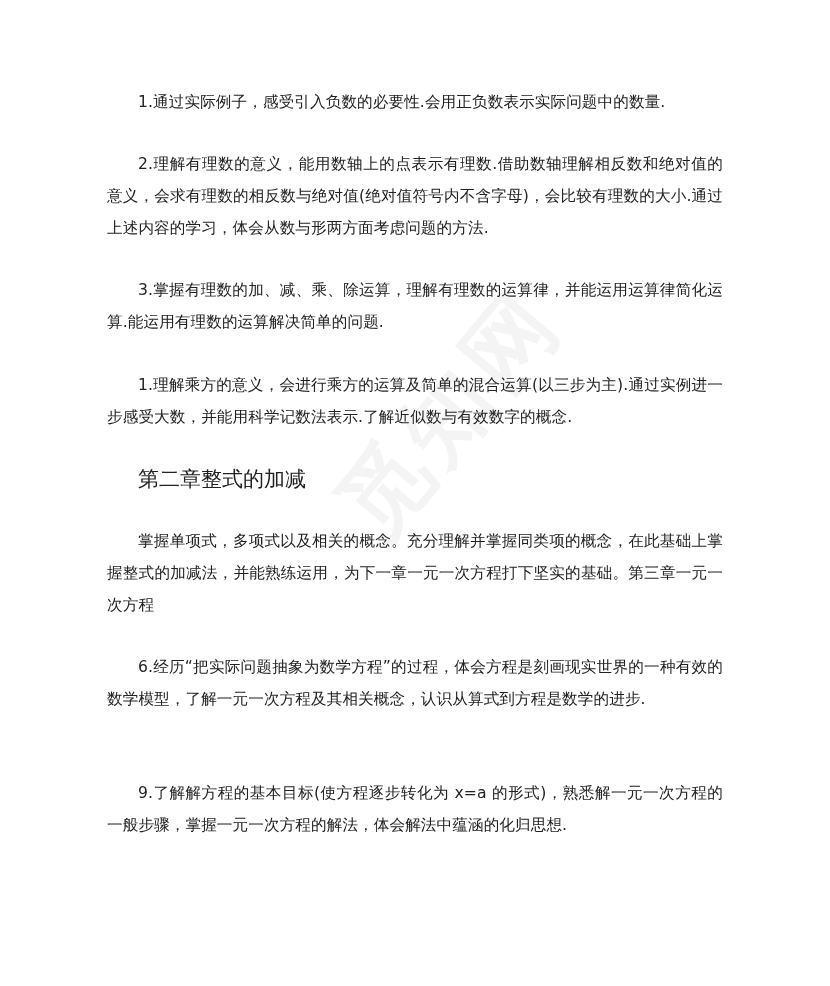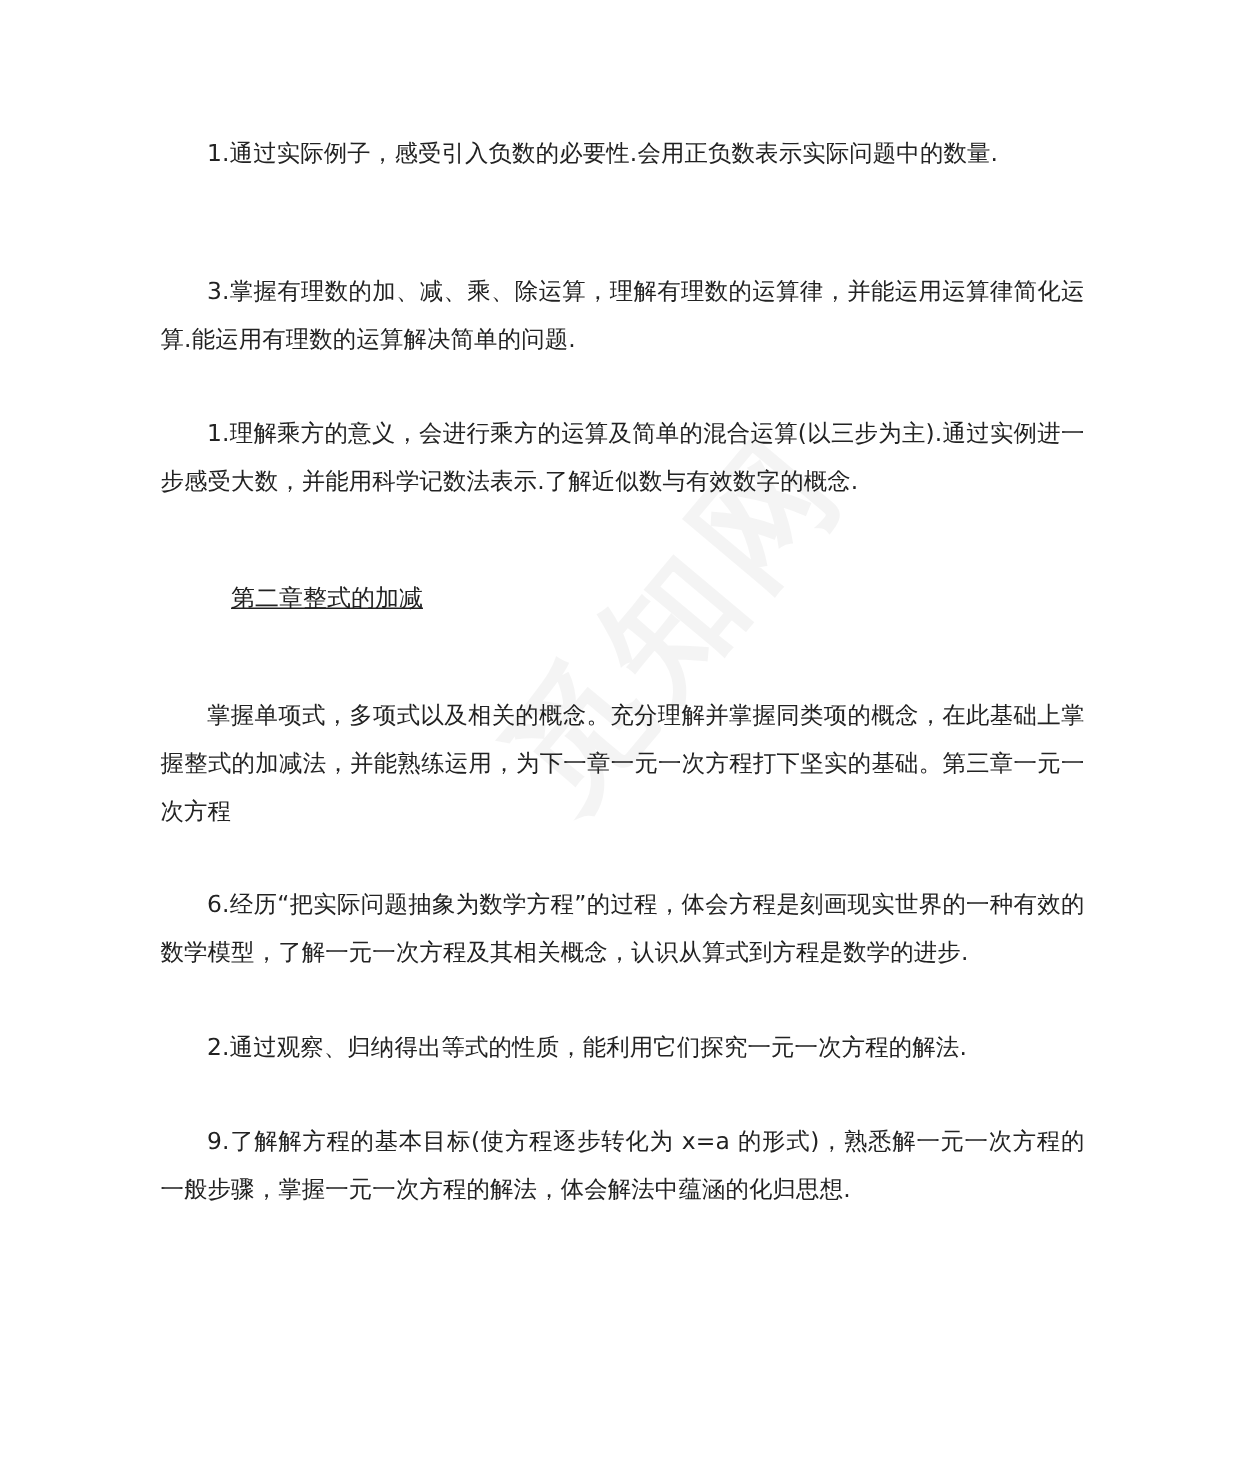--- a/index.html
+++ b/index.html
@@ -33,25 +33,24 @@
       font-size: 15.6px;
       line-height: 32px;
       margin: 0;
       text-indent: 31px;
       letter-spacing: 0.1px;
       text-align: justify;
     }
     .gap { height: 30px; }
     .gap-lg { height: 31px; }
     .heading {
-      font-size: 16px;
+      font-size: 21px;
       line-height: 32px;
-      margin: 16px;
+      margin: 0;
       text-indent: 31px;
-      text-decoration: underline;
     }
     .watermark {
       position: absolute;
       left: 300px;
       top: 370px;
       width: 260px;
       height: 90px;
       transform: rotate(-50deg);
       transform-origin: center center;
       font-size: 88px;
@@ -63,29 +62,29 @@
       font-family: "DejaVu Sans", sans-serif;
     }
   </style>
 </head>
 <body>
 
 <div class="page">
   <div class="content">
     <p class="para">1.通过实际例子，感受引入负数的必要性.会用正负数表示实际问题中的数量.</p>
     <div class="gap"></div>
+    <p class="para">2.理解有理数的意义，能用数轴上的点表示有理数.借助数轴理解相反数和绝对值的意义，会求有理数的相反数与绝对值(绝对值符号内不含字母)，会比较有理数的大小.通过上述内容的学习，体会从数与形两方面考虑问题的方法.</p>
     <div class="gap"></div>
     <p class="para">3.掌握有理数的加、减、乘、除运算，理解有理数的运算律，并能运用运算律简化运算.能运用有理数的运算解决简单的问题.</p>
     <div class="gap-lg"></div>
     <p class="para">1.理解乘方的意义，会进行乘方的运算及简单的混合运算(以三步为主).通过实例进一步感受大数，并能用科学记数法表示.了解近似数与有效数字的概念.</p>
     <div class="gap"></div>
     <p class="heading">第二章整式的加减</p>
     <div class="gap"></div>
     <p class="para">掌握单项式，多项式以及相关的概念。充分理解并掌握同类项的概念，在此基础上掌握整式的加减法，并能熟练运用，为下一章一元一次方程打下坚实的基础。第三章一元一次方程</p>
     <div class="gap"></div>
     <p class="para">6.经历“把实际问题抽象为数学方程”的过程，体会方程是刻画现实世界的一种有效的数学模型，了解一元一次方程及其相关概念，认识从算式到方程是数学的进步.</p>
     <div class="gap-lg"></div>
-    <p class="para">2.通过观察、归纳得出等式的性质，能利用它们探究一元一次方程的解法.</p>
     <div class="gap-lg"></div>
     <p class="para">9.了解解方程的基本目标(使方程逐步转化为 x=a 的形式)，熟悉解一元一次方程的一般步骤，掌握一元一次方程的解法，体会解法中蕴涵的化归思想.</p>
   </div>
   <div class="watermark">觅知网</div>
 </div>
 
 </body></html>

